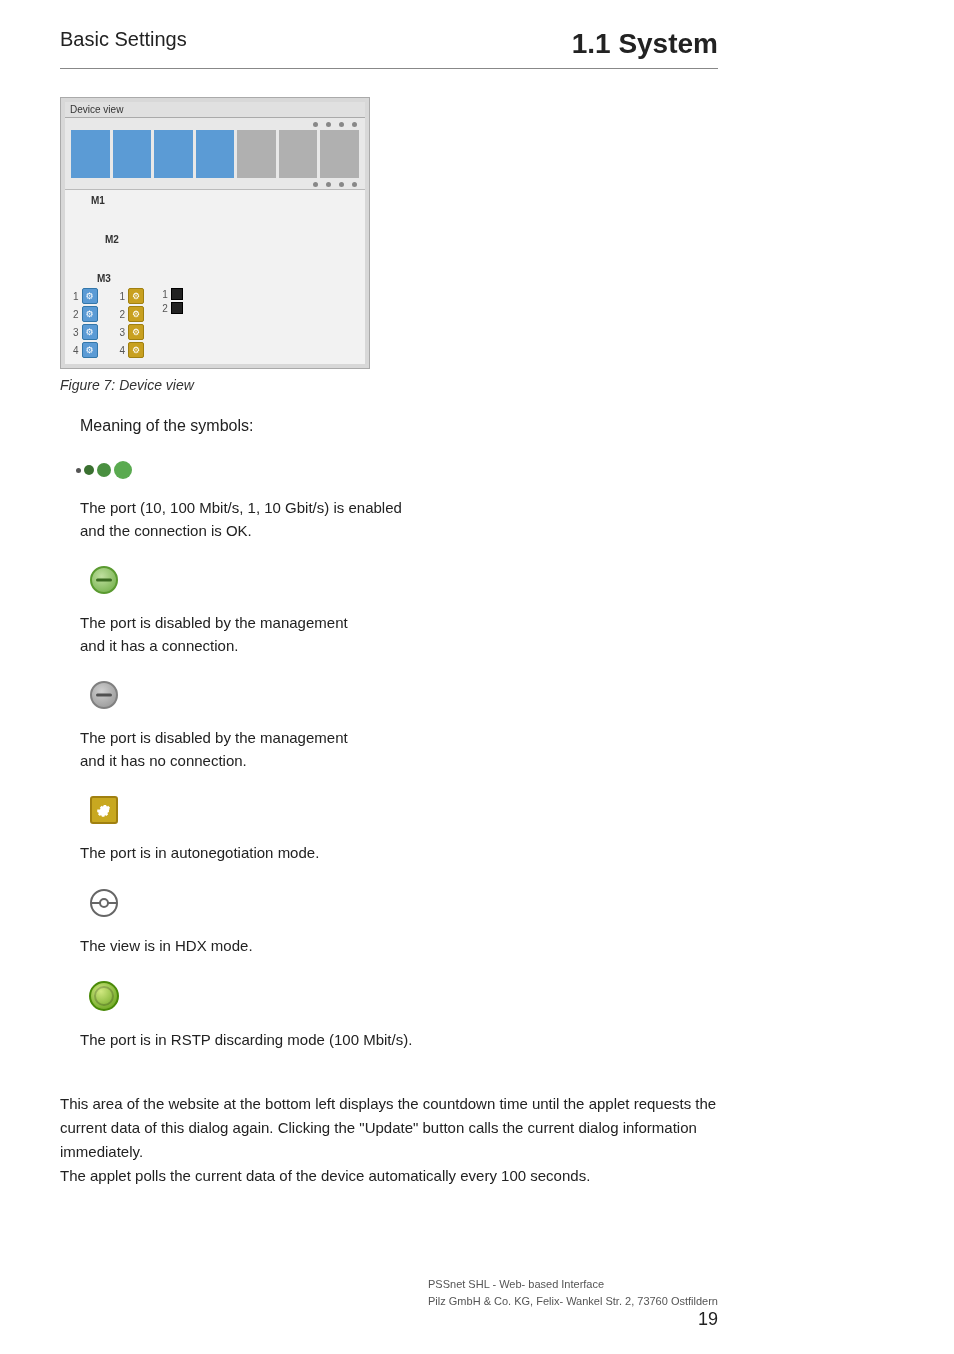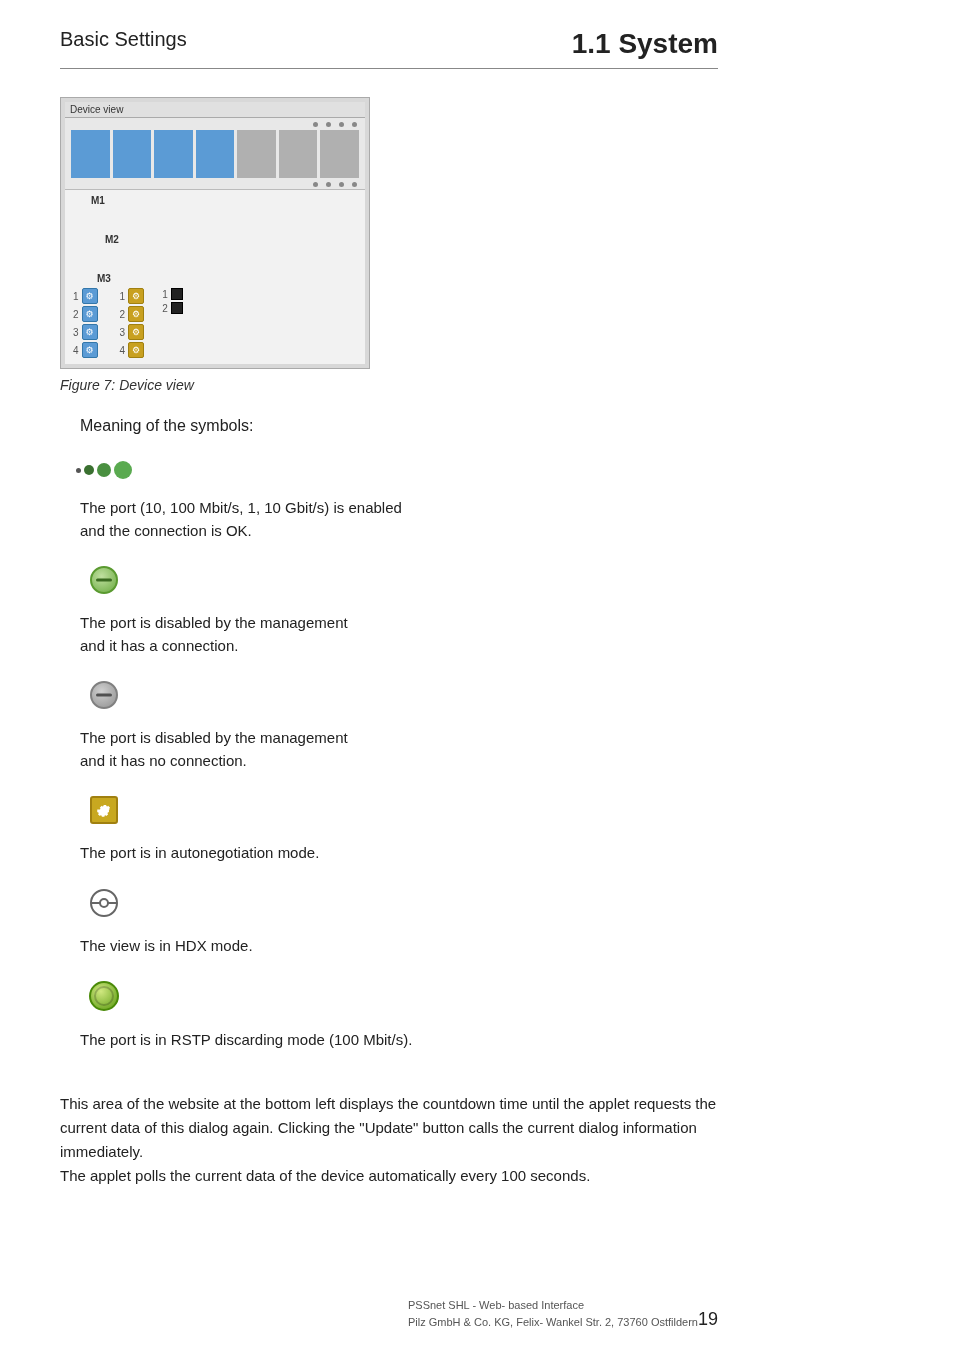--- a/index.html
+++ b/index.html
@@ -225,20 +225,21 @@
 
     
     .page-footer {
       position: absolute;
       bottom: 24px;
       left: 60px;
       right: 60px;
       display: flex;
       justify-content: flex-end;
       align-items: flex-end;
+      flex-direction: column;
     }
 
     .footer-left {
       font-size: 11px;
       color: #555;
       line-height: 1.5;
     }
 
     .footer-right {
       font-size: 18px;

